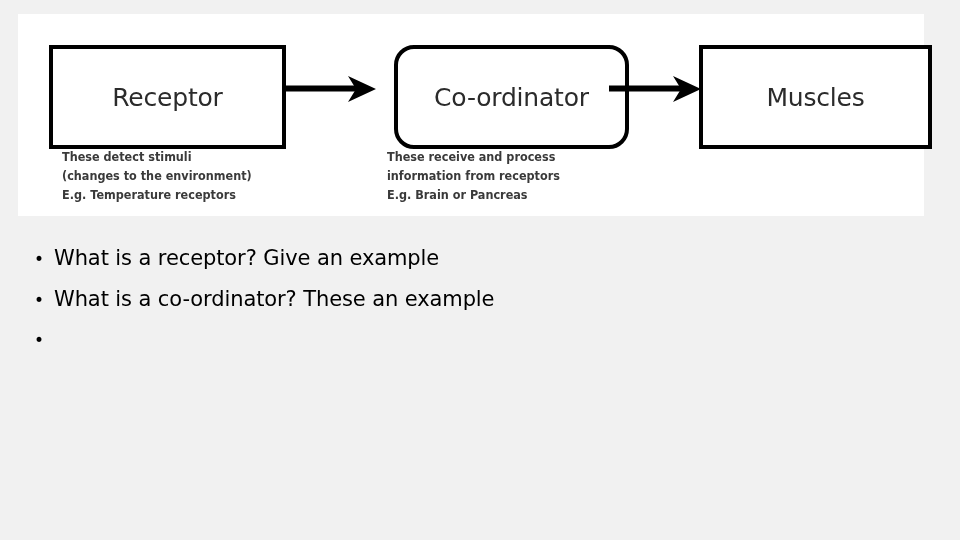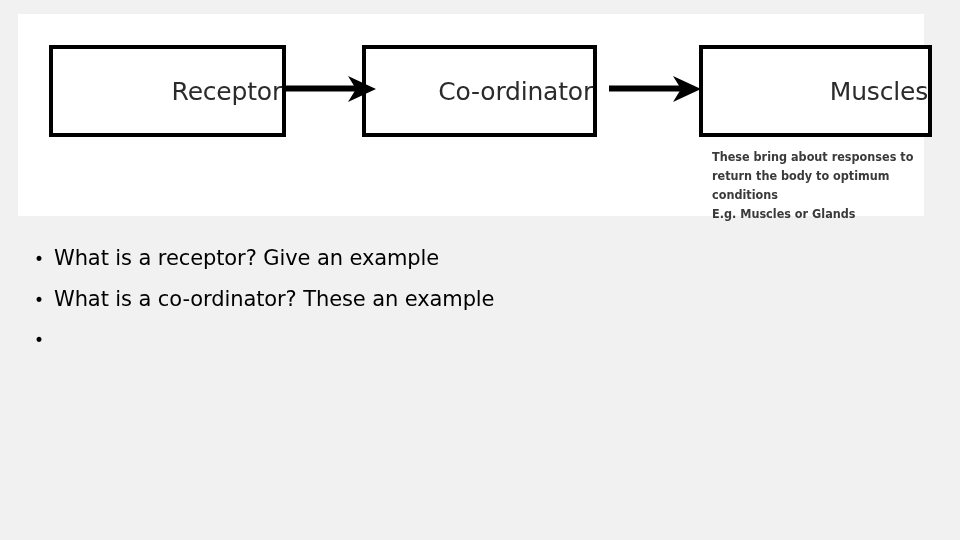--- a/index.html
+++ b/index.html
@@ -22,38 +22,38 @@
     top: 14px;
     width: 906px;
     height: 202px;
     background: #ffffff;
   }
 
   
   .flow-box {
     position: absolute;
     top: 31px;
-    height: 92px;
+    height: 104px;
     background: #ffffff;
     border: 4px solid #000000;
     box-sizing: border-box;
     display: flex;
     align-items: center;
-    justify-content: flex-end;
+    justify-content: center;
   }
   .flow-box .box-label {
     font-family: "DejaVu Sans", sans-serif;
     font-size: 25px;
     font-weight: 400;
     color: #2b2b2b;
     letter-spacing: -0.2px;
     white-space: nowrap;
   }
   #flow-box-receptor     { left: 31px;  width: 237px; }
-  #flow-box-coordinator  { left: 344px; width: 235px; }
+  #flow-box-coordinator  { left: 376px; width: 235px; border-radius: 20px; }
   #flow-box-effector     { left: 681px; width: 233px; }
 
   
   .flow-arrow {
     position: absolute;
     top: 61px;
     height: 28px;
   }
   #flow-arrow-1 { left: 268px; width: 90px; }
   #flow-arrow-2 { left: 591px; width: 92px; }
@@ -129,28 +129,32 @@
     </svg>
   </div>
 
   <div class="flow-arrow" id="flow-arrow-2">
     <svg width="92" height="28" viewBox="0 0 92 28" xmlns="http://www.w3.org/2000/svg">
       <rect x="0" y="10.5" width="74" height="6" fill="#000000"></rect>
       <path d="M 64 1 L 92 14 L 64 27 L 72 14 Z" fill="#000000"></path>
     </svg>
   </div>
 
+  <div class="caption-col" id="caption-col-receptor">
+    <div class="caption-line">These detect stimuli</div>
+    <div class="caption-line">(changes to the environment)</div>
+    <div class="caption-line">E.g. Temperature receptors</div>
+  </div>
 
+  <div class="caption-col" id="caption-col-coordinator">
+    <div class="caption-line">These receive and process</div>
+    <div class="caption-line">information from receptors</div>
+    <div class="caption-line">E.g. Brain or Pancreas</div>
+  </div>
 
-  <div class="caption-col" id="caption-col-effector">
-    <div class="caption-line">These bring about responses to</div>
-    <div class="caption-line">return the body to optimum</div>
-    <div class="caption-line">conditions</div>
-    <div class="caption-line">E.g. Muscles or Glands</div>
-  </div>
 
 </div>
 
 <div id="bullet-list">
 
   <div class="bullet-item">
     <span class="bullet-glyph">•</span>
     <span class="bullet-text">What is a receptor? Give an example</span>
   </div>
 

